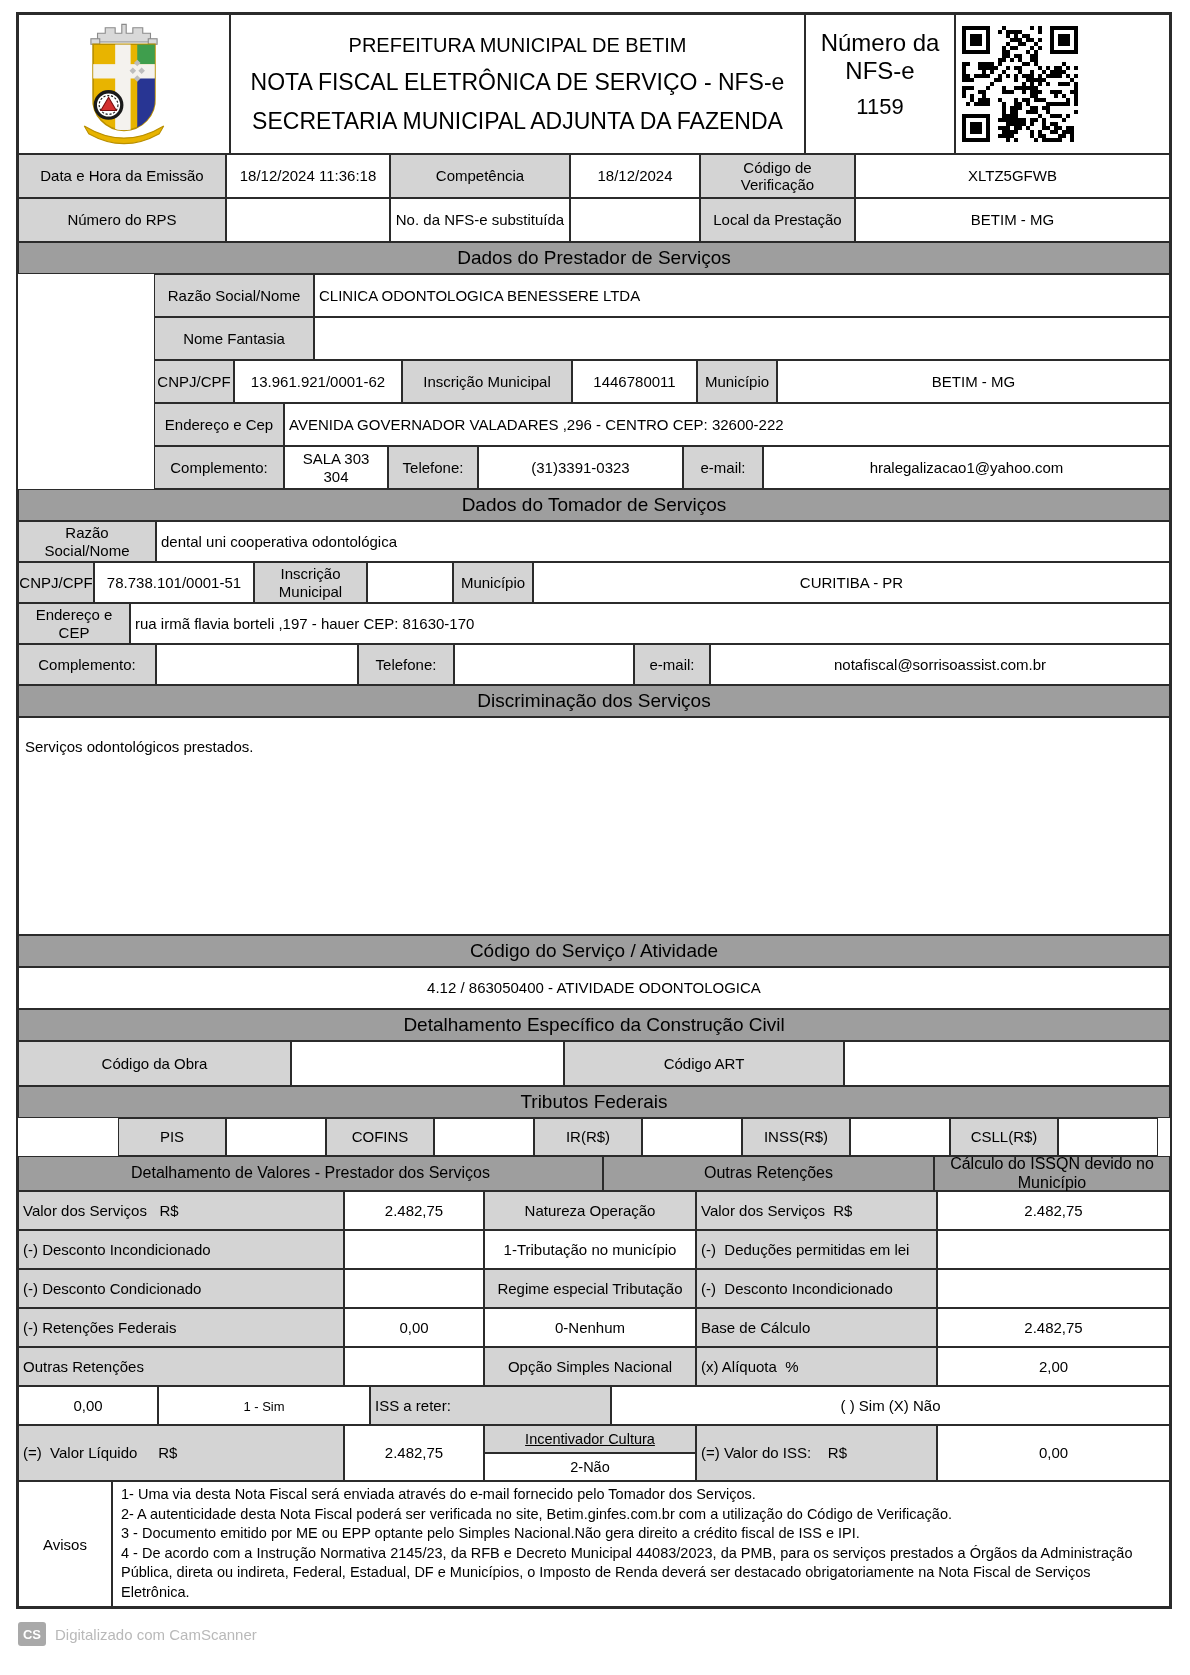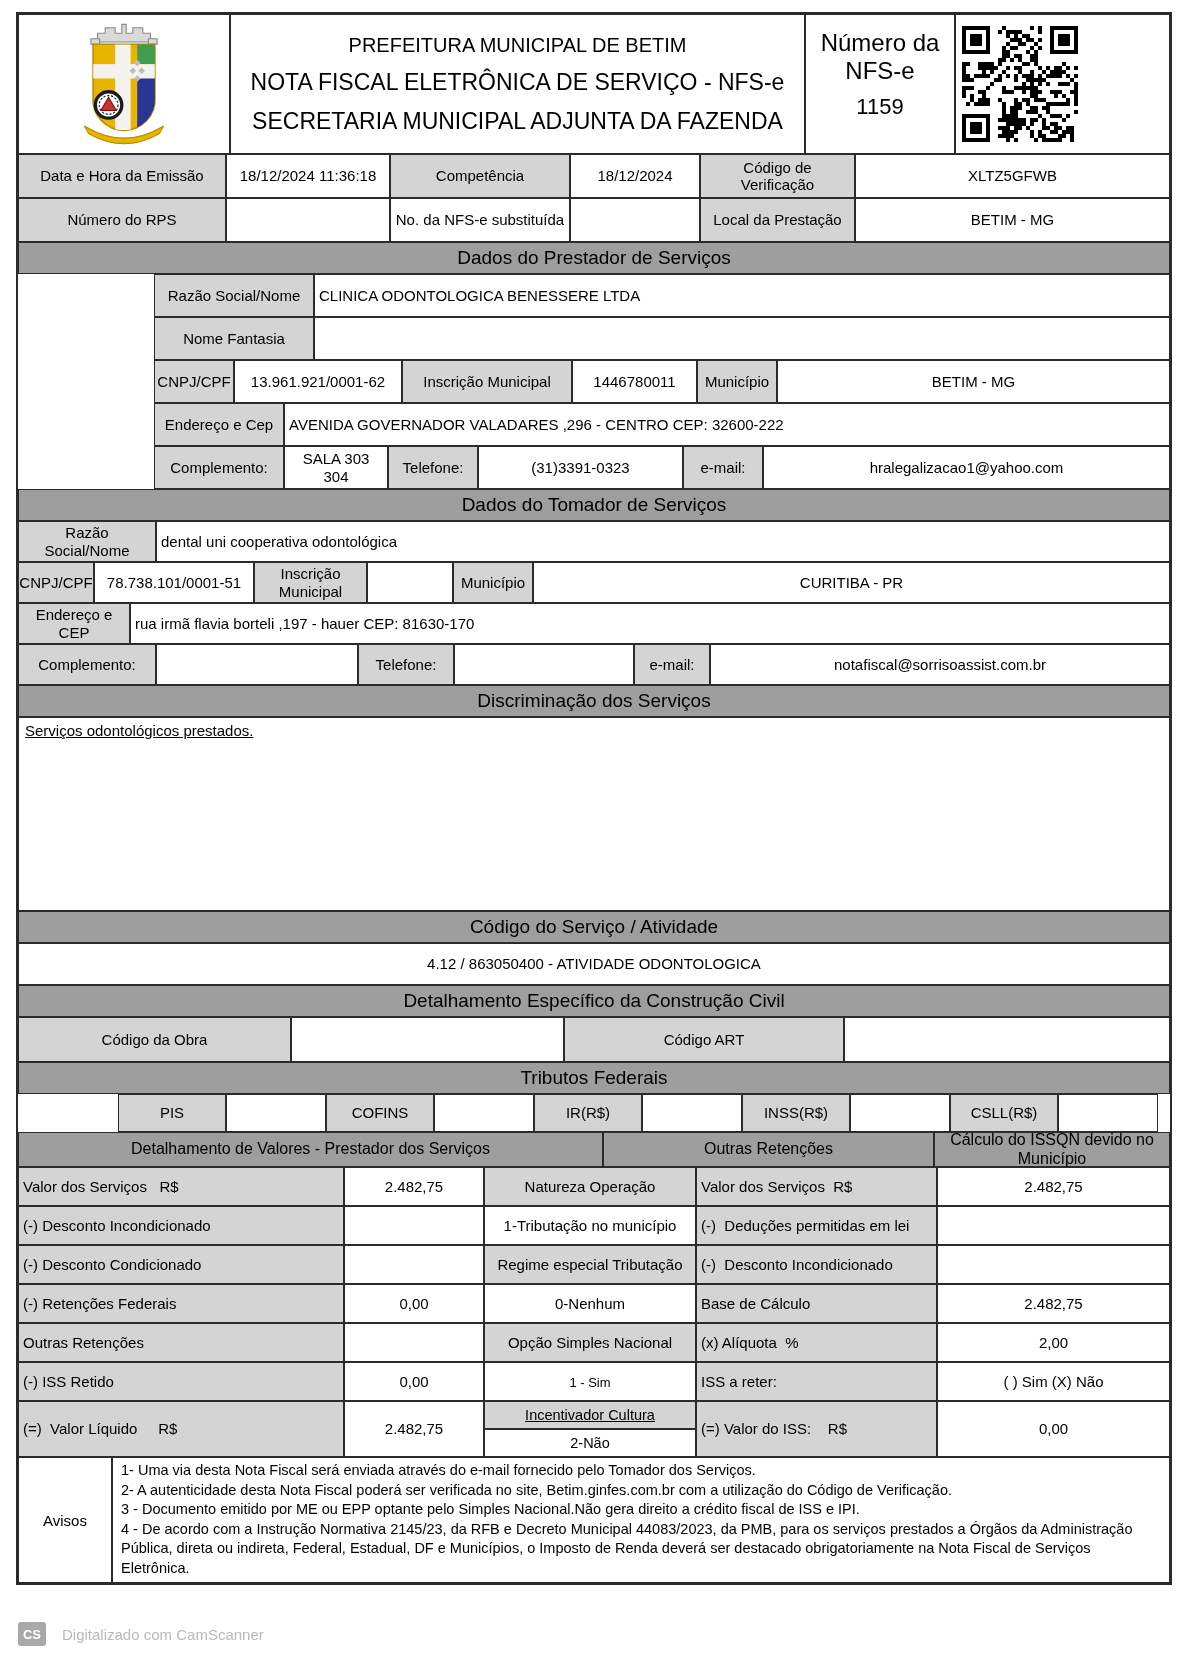--- a/index.html
+++ b/index.html
@@ -26,21 +26,21 @@
   .qrcell{justify-content:flex-start;padding-left:6px;}
   
   .idr{height:44px;}
   .idl1{width:208px;}.idv1{width:164px;}.idl2{width:180px;}.idv2{width:130px;}.idl3{width:155px;}
   
   .split{display:flex;}
   .spacer{width:136px;background:#fff;}
   .col{flex:1;display:flex;flex-direction:column;}
   .pr{height:43px;}
   .tr{height:41px;}
-  .discr{height:194px;align-items:flex-start;justify-content:flex-start;padding:4px 6px;text-decoration:underline;}
+  .discr{height:218px;align-items:flex-start;justify-content:flex-start;padding:20px 6px;}
   .codval{height:42px;}
   .obrar{height:45px;}
   .tribr{height:38px;}
   .ghead{height:35px;}
   .gh{background:#9e9e9e;font-size:16px;}
   .vr{height:39px;}
   .vrl{height:56px;}
   .va{width:326px;}.vb{width:140px;}.vc{width:212px;}.vd{width:241px;}
   .stack{flex-direction:column;padding:0;align-items:stretch;}
   .stack>div{flex:1;display:flex;align-items:center;justify-content:center;font-size:14.5px;}
@@ -49,21 +49,21 @@
   
   .avisos{display:flex;border:1.5px solid #2b2b2b;min-height:126px;}
   .avlabel{width:94px;border-right:2.5px solid #2b2b2b;display:flex;align-items:center;
            justify-content:center;font-size:15px;}
   .avtext{flex:1;padding:3px 8px;font-size:14.5px;line-height:19.5px;text-align:left;}
   .avtext p{margin:0;}
   
   .footer{position:absolute;left:18px;top:1622px;display:flex;align-items:center;}
   .csbox{width:28px;height:24px;background:#a9a9a9;border-radius:3px;color:#fff;font-weight:bold;
          font-size:13px;display:flex;align-items:center;justify-content:center;}
-  .cstext{color:#b9b9b9;font-size:15px;margin-left:16px;}
+  .cstext{color:#b9b9b9;font-size:15px;margin-left:9px;}
 </style>
 </head>
 <body>
 
 <div class="doc">
 
   <div class="row hdr">
     <div class="c crest-cell">
       <svg width="118" height="128" viewBox="0 0 100 116">
         <g stroke="#8a8a8a" stroke-width="1" fill="#d9d9d9">
@@ -532,21 +532,20 @@
     <div class="c grow">2.482,75</div>
   </div>
   <div class="row vr">
     <div class="c g va left">Outras Retenções</div>
     <div class="c vb"></div>
     <div class="c g vc">Opção Simples Nacional</div>
     <div class="c g vd left">(x) Alíquota&nbsp;&nbsp;%</div>
     <div class="c grow">2,00</div>
   </div>
   <div class="row vr">
-    <div class="c g va left">(-) ISS Retido</div>
     <div class="c vb">0,00</div>
     <div class="c vc simcell">1 - Sim</div>
     <div class="c g vd left">ISS a reter:</div>
     <div class="c grow">( ) Sim (X) Não</div>
   </div>
   <div class="row vrl">
     <div class="c g va left">(=)&nbsp;&nbsp;Valor Líquido&nbsp;&nbsp;&nbsp;&nbsp;&nbsp;R$</div>
     <div class="c vb">2.482,75</div>
     <div class="c vc stack">
       <div class="top">Incentivador Cultura</div>

